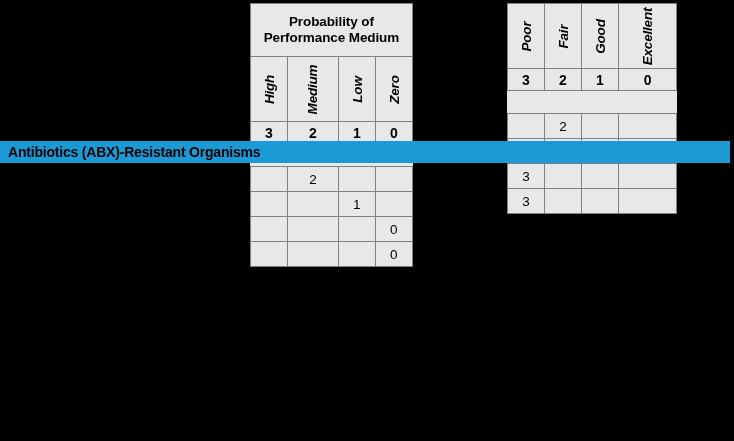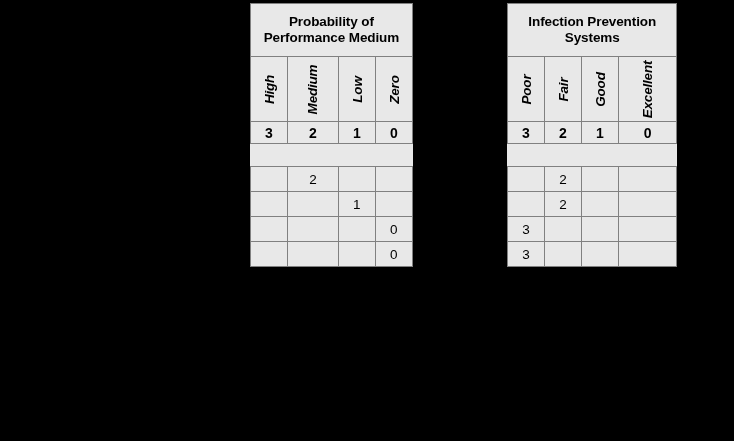--- a/index.html
+++ b/index.html
@@ -165,26 +165,20 @@
       <td class="val-cell"></td>
       <td class="val-cell"></td>
       <td class="val-cell"></td>
       <td class="val-cell">0</td>
     </tr>
   </tbody>
     </table>
 
   <table class="matrix right">
     <tbody>
-        <tr>
-      <td class="group-title" colspan="4">
-        <span>Infection Prevention</span><br>
-        <span>Systems</span>
-      </td>
-    </tr>
     <tr>
       <td class="rot-cell">
         <span class="rot-inner">Poor</span>
       </td>
       <td class="rot-cell">
         <span class="rot-inner">Fair</span>
       </td>
       <td class="rot-cell">
         <span class="rot-inner">Good</span>
       </td>
@@ -221,14 +215,17 @@
     </tr>
     <tr>
       <td class="val-cell">3</td>
       <td class="val-cell"></td>
       <td class="val-cell"></td>
       <td class="val-cell"></td>
     </tr>
   </tbody>
     </table>
 
+  <div class="banner" style="background: rgb(27, 154, 214);">
+    <span class="banner-label">Antibiotics (ABX)-Resistant Organisms</span>
+  </div>
 
 </div>
 
 </body></html>

